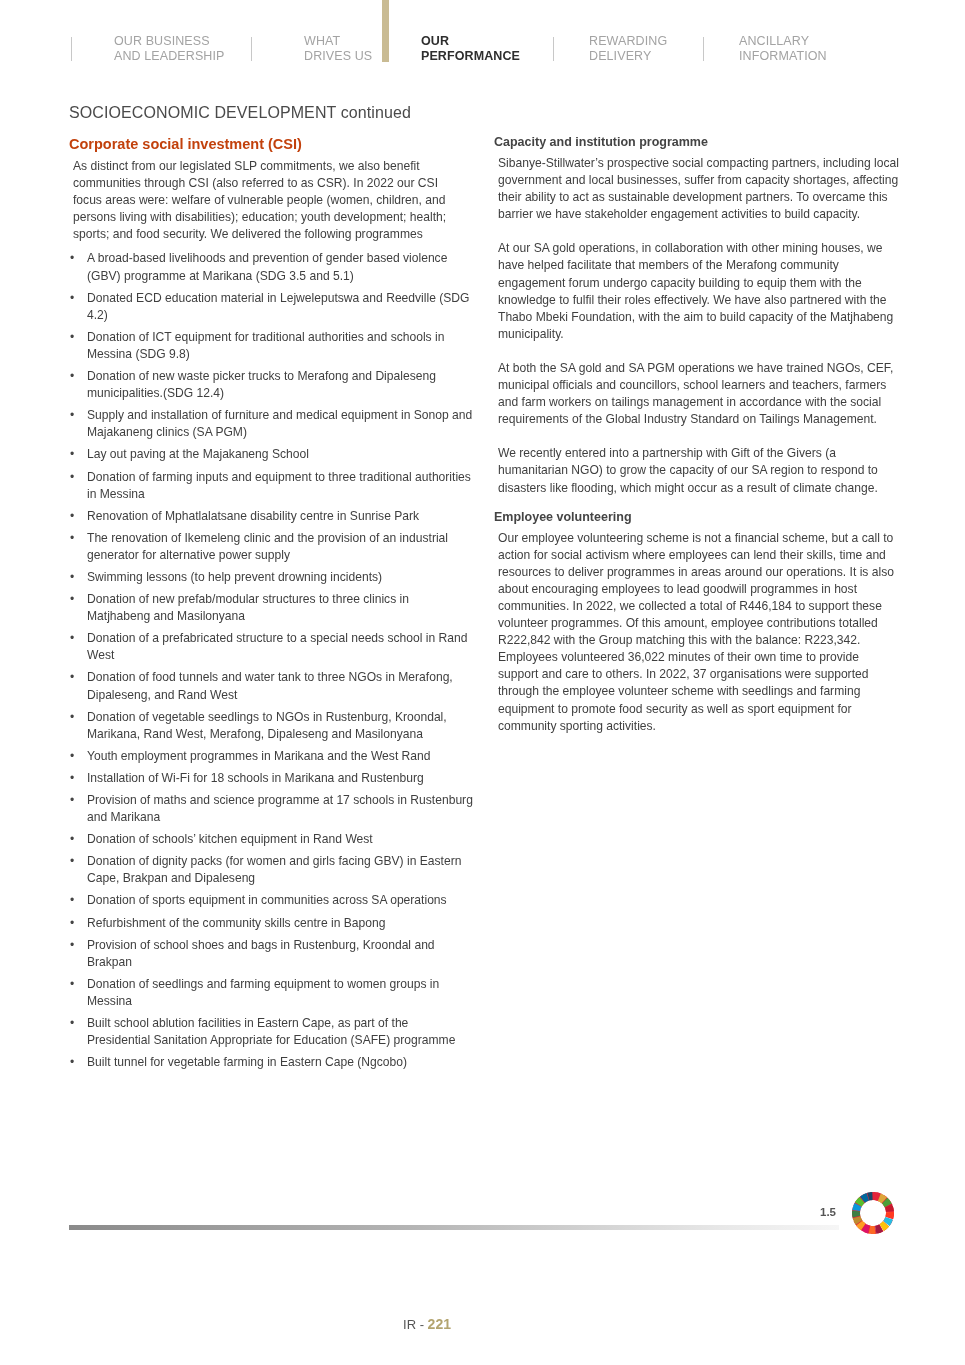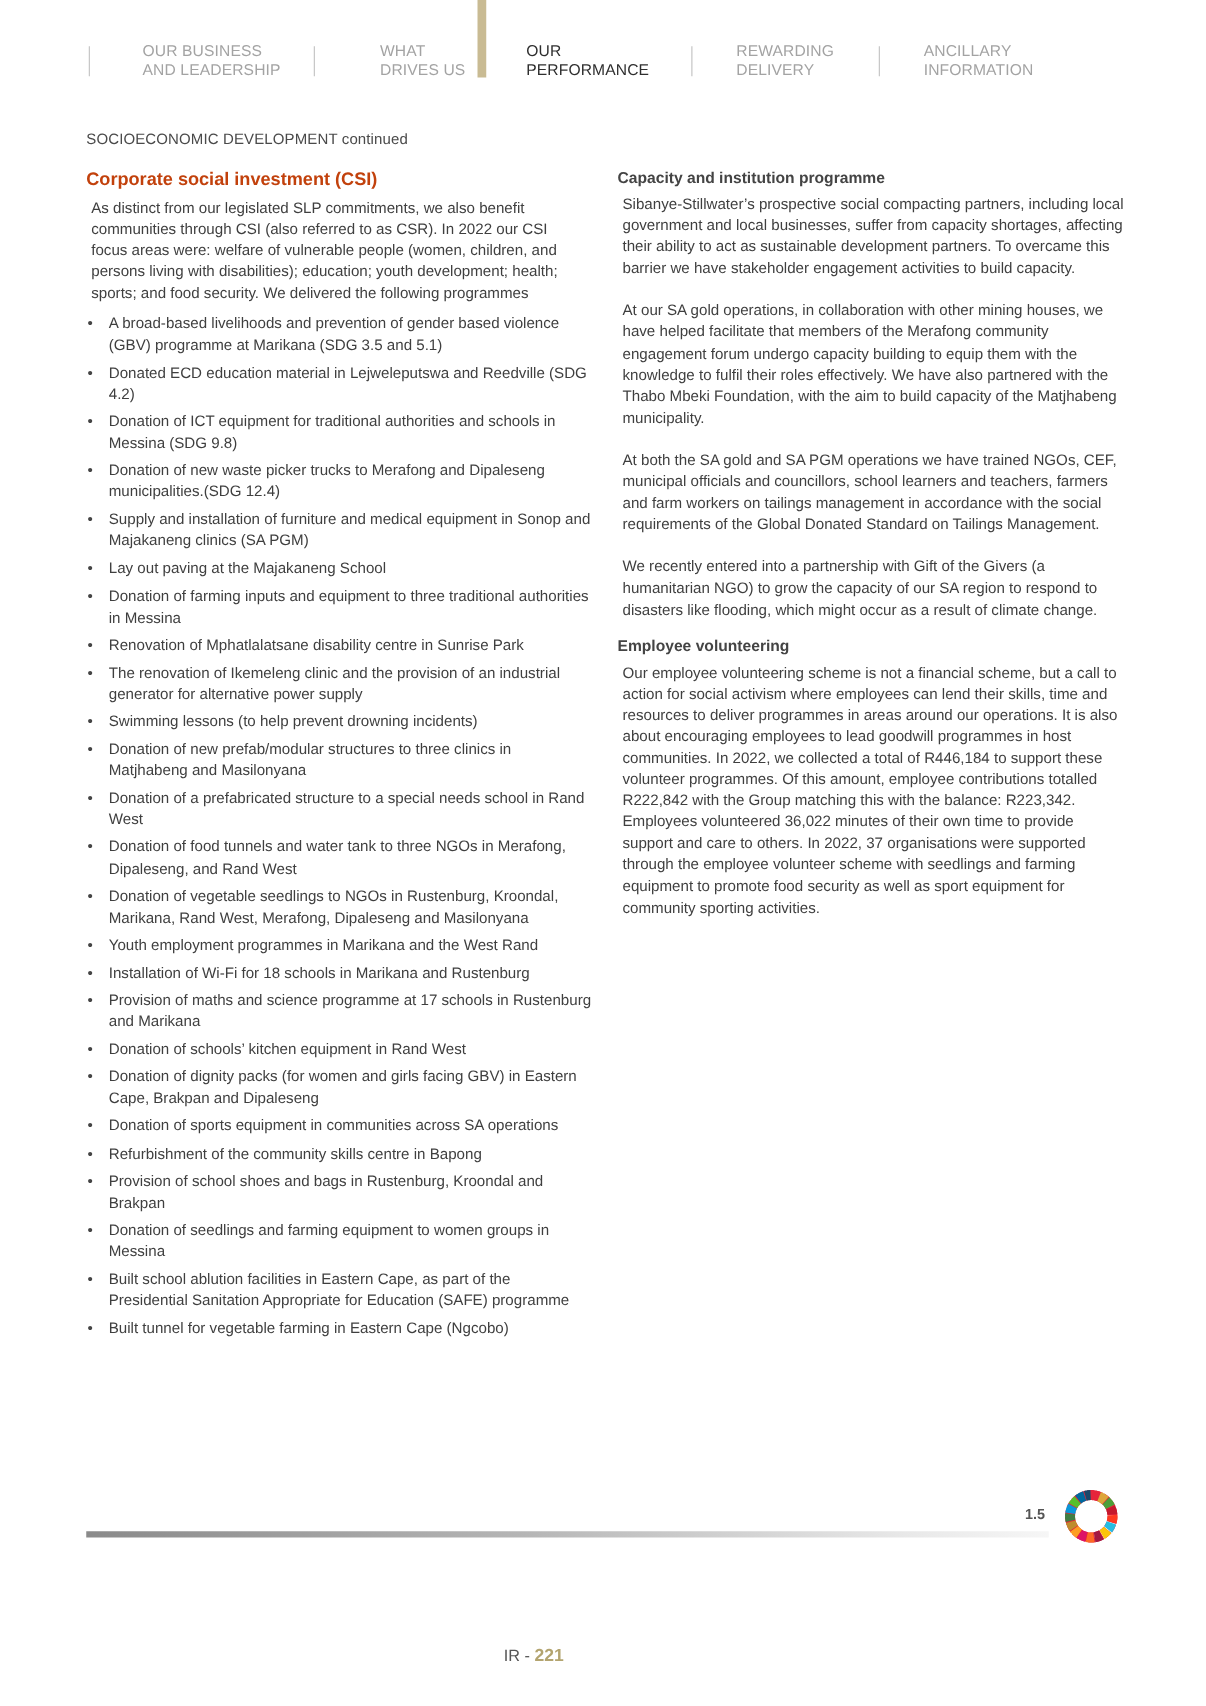--- a/index.html
+++ b/index.html
@@ -5,24 +5,24 @@
   html, body { margin: 0; padding: 0; background: #ffffff; }
   body {
     width: 965px; height: 1365px; position: relative; overflow: hidden;
     font-family: "Liberation Sans", "DejaVu Sans", sans-serif;
     color: #3c3c3c;
   }
   
   .topnav { position: absolute; top: 0; left: 0; width: 780px; height: 75px; }
   .nav-sep { position: absolute; top: 37px; width: 1px; height: 24px; background: #c8c8c8; }
   .nav-item { position: absolute; top: 34px; font-size: 12.5px; line-height: 15px; color: #a3a3a3; letter-spacing: 0.1px; text-transform: uppercase; cursor: pointer; }
-  .nav-item.active { color: #2e2e2e; font-weight: normal; }
+  .nav-item.active { color: #2e2e2e; font-weight: bold; }
   .nav-active-bar { position: absolute; top: 0; left: 382px; width: 7px; height: 62px; background: #c9bb93; }
 
-  .running-head { position: absolute; top: 104px; left: 69px; font-size: 12px; color: #4a4a4a; letter-spacing: 0.1px; }
+  .running-head { position: absolute; top: 104px; left: 69px; font-size: 16px; color: #4a4a4a; letter-spacing: 0.1px; }
 
   .col { position: absolute; top: 134px; }
   .col-left { left: 69px; width: 405px; }
   .col-right { left: 494px; width: 410px; }
 
   h2.section-title { margin: 0 0 4px 0; font-size: 14.5px; font-weight: bold; color: #c2410c; line-height: 20px; }
   h3.sub-title { margin: 0 0 3px 0; font-size: 12.5px; font-weight: bold; color: #444; line-height: 17px; }
   p { margin: 4px; font-size: 12.1px; line-height: 17.1px; color: #3f3f3f; }
   .col-right p { margin-bottom: 17px; }
   .col-right p.tight { margin-bottom: 12px; }
@@ -100,21 +100,21 @@
     <li>Donation of seedlings and farming equipment to women groups in Messina</li>
     <li>Built school ablution facilities in Eastern Cape, as part of the Presidential Sanitation Appropriate for Education (SAFE) programme</li>
     <li>Built tunnel for vegetable farming in Eastern Cape (Ngcobo)</li>
   </ul>
 </div>
 
 <div class="col col-right">
   <h3 class="sub-title">Capacity and institution programme</h3>
   <p>Sibanye-Stillwater’s prospective social compacting partners, including local government and local businesses, suffer from capacity shortages, affecting their ability to act as sustainable development partners. To overcame this barrier we have stakeholder engagement activities to build capacity.</p>
   <p>At our SA gold operations, in collaboration with other mining houses, we have helped facilitate that members of the Merafong community engagement forum undergo capacity building to equip them with the knowledge to fulfil their roles effectively. We have also partnered with the Thabo Mbeki Foundation, with the aim to build capacity of the Matjhabeng municipality.</p>
-  <p>At both the SA gold and SA PGM operations we have trained NGOs, CEF, municipal officials and councillors, school learners and teachers, farmers and farm workers on tailings management in accordance with the social requirements of the Global Donated Standard on Tailings Management.</p>
+  <p>At both the SA gold and SA PGM operations we have trained NGOs, CEF, municipal officials and councillors, school learners and teachers, farmers and farm workers on tailings management in accordance with the social requirements of the Global Industry Standard on Tailings Management.</p>
   <p class="tight">We recently entered into a partnership with Gift of the Givers (a humanitarian NGO) to grow the capacity of our SA region to respond to disasters like flooding, which might occur as a result of climate change.</p>
   <h3 class="sub-title">Employee volunteering</h3>
   <p>Our employee volunteering scheme is not a financial scheme, but a call to action for social activism where employees can lend their skills, time and resources to deliver programmes in areas around our operations. It is also about encouraging employees to lead goodwill programmes in host communities. In 2022, we collected a total of R446,184 to support these volunteer programmes. Of this amount, employee contributions totalled R222,842 with the Group matching this with the balance: R223,342. Employees volunteered 36,022 minutes of their own time to provide support and care to others. In 2022, 37 organisations were supported through the employee volunteer scheme with seedlings and farming equipment to promote food security as well as sport equipment for community sporting activities.</p>
 </div>
 
 <div class="footer-bar"></div>
 <div class="sdg-number">1.5</div>
 <svg class="sdg-wheel" viewBox="0 0 44 44">
   <g transform="translate(22,22)" fill="none" stroke-width="8">
     <circle r="17" stroke="#e5243b" stroke-dasharray="5.1 0.8" stroke-dashoffset="0"></circle>

